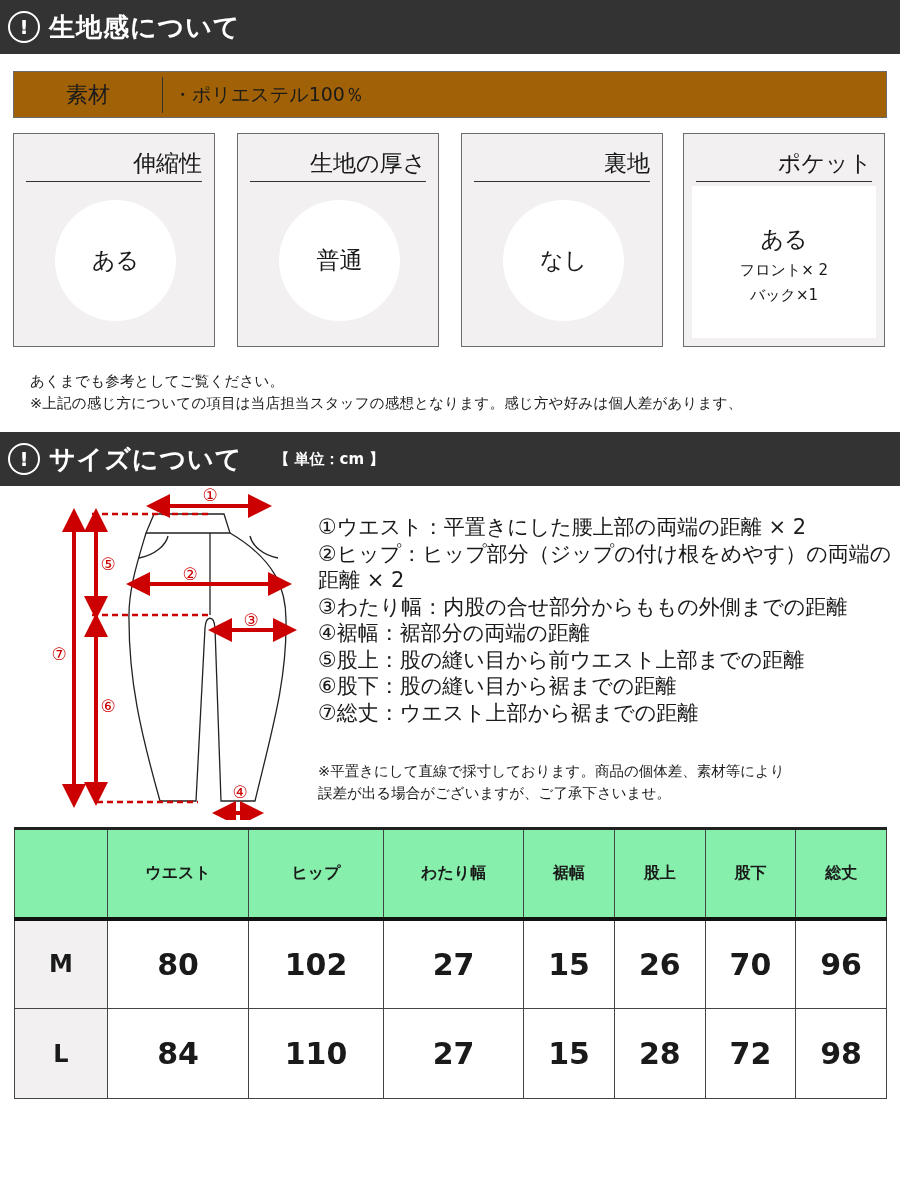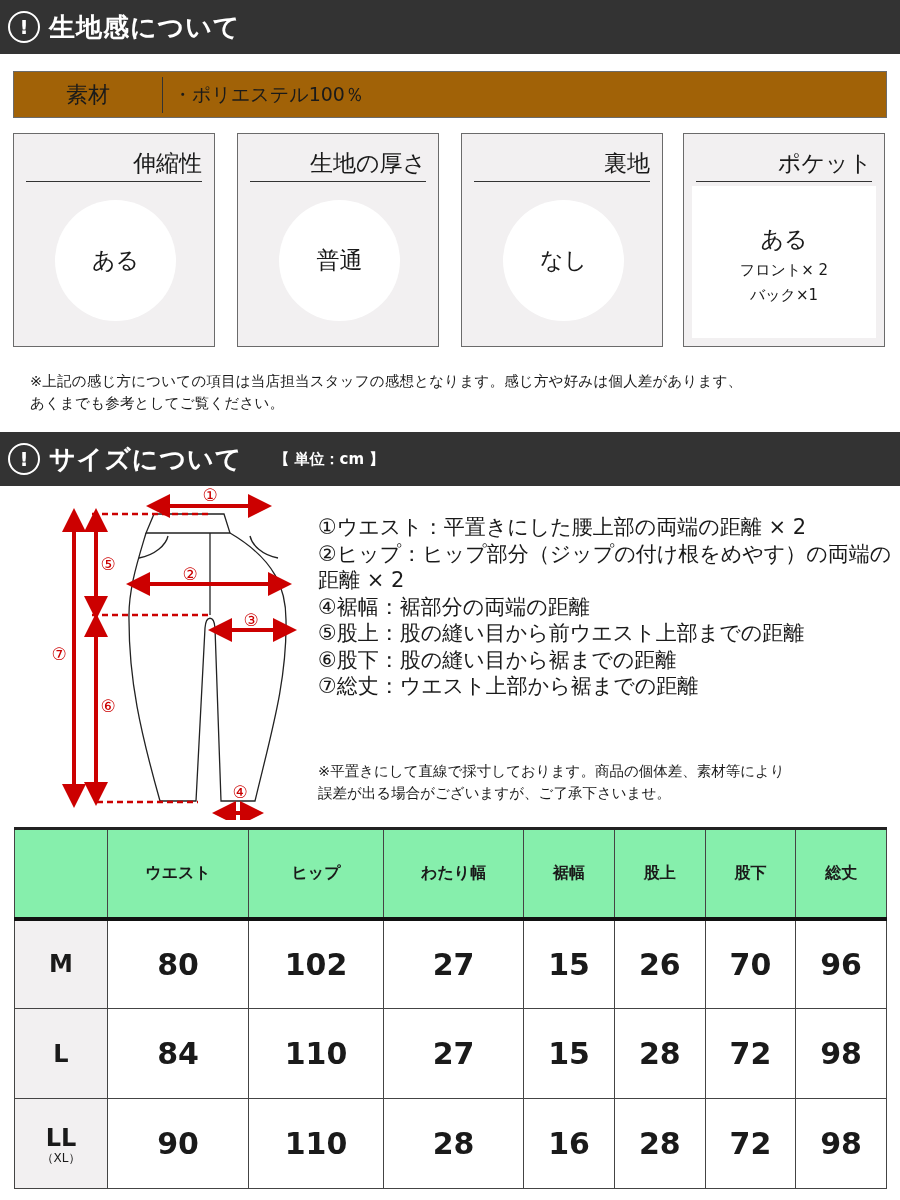--- a/index.html
+++ b/index.html
@@ -73,22 +73,22 @@
     <div class="ptitle">ポケット</div>
     <div class="pbody">
       <div class="big">ある</div>
       <div class="small">フロント× 2</div>
       <div class="small">バック×1</div>
     </div>
   </div>
 </div>
 
 <div class="note1">
+  <div>あくまでも参考としてご覧ください。</div>
   <div>※上記の感じ方についての項目は当店担当スタッフの感想となります。感じ方や好みは個人差があります、</div>
-  <div>あくまでも参考としてご覧ください。</div>
 </div>
 
 <div class="sec-header" id="hdr2">
   <span class="excl">!</span>
   <span class="title">サイズについて</span>
   <span class="unit">【 単位：cm 】</span>
 </div>
 
 <div class="diagram">
   <svg width="270" height="340" viewBox="0 0 270 340">
@@ -128,20 +128,21 @@
       <text x="68" y="90">⑤</text>
       <text x="68" y="232">⑥</text>
       <text x="19" y="180">⑦</text>
     </g>
   </svg>
 </div>
 
 <div class="legend">
   <div>①ウエスト：平置きにした腰上部の両端の距離 × 2</div>
   <div>②ヒップ：ヒップ部分（ジップの付け根をめやす）の両端の距離 × 2</div>
+  <div>③わたり幅：内股の合せ部分からももの外側までの距離</div>
   <div>④裾幅：裾部分の両端の距離</div>
   <div>⑤股上：股の縫い目から前ウエスト上部までの距離</div>
   <div>⑥股下：股の縫い目から裾までの距離</div>
   <div>⑦総丈：ウエスト上部から裾までの距離</div>
 </div>
 
 <div class="note2">
   <div>※平置きにして直線で採寸しております。商品の個体差、素材等により</div>
   <div>誤差が出る場合がございますが、ご了承下さいませ。</div>
 </div>
@@ -173,27 +174,14 @@
     <tr>
       <td class="size-label">L</td>
       <td>84</td>
       <td>110</td>
       <td>27</td>
       <td>15</td>
       <td>28</td>
       <td>72</td>
       <td>98</td>
     </tr>
-    <tr>
-      <td class="size-label">
-        <span>LL</span>
-        <span class="size-sub">（XL）</span>
-      </td>
-      <td>90</td>
-      <td>110</td>
-      <td>28</td>
-      <td>16</td>
-      <td>28</td>
-      <td>72</td>
-      <td>98</td>
-    </tr>
   </tbody>
 </table>
 
 </body></html>

